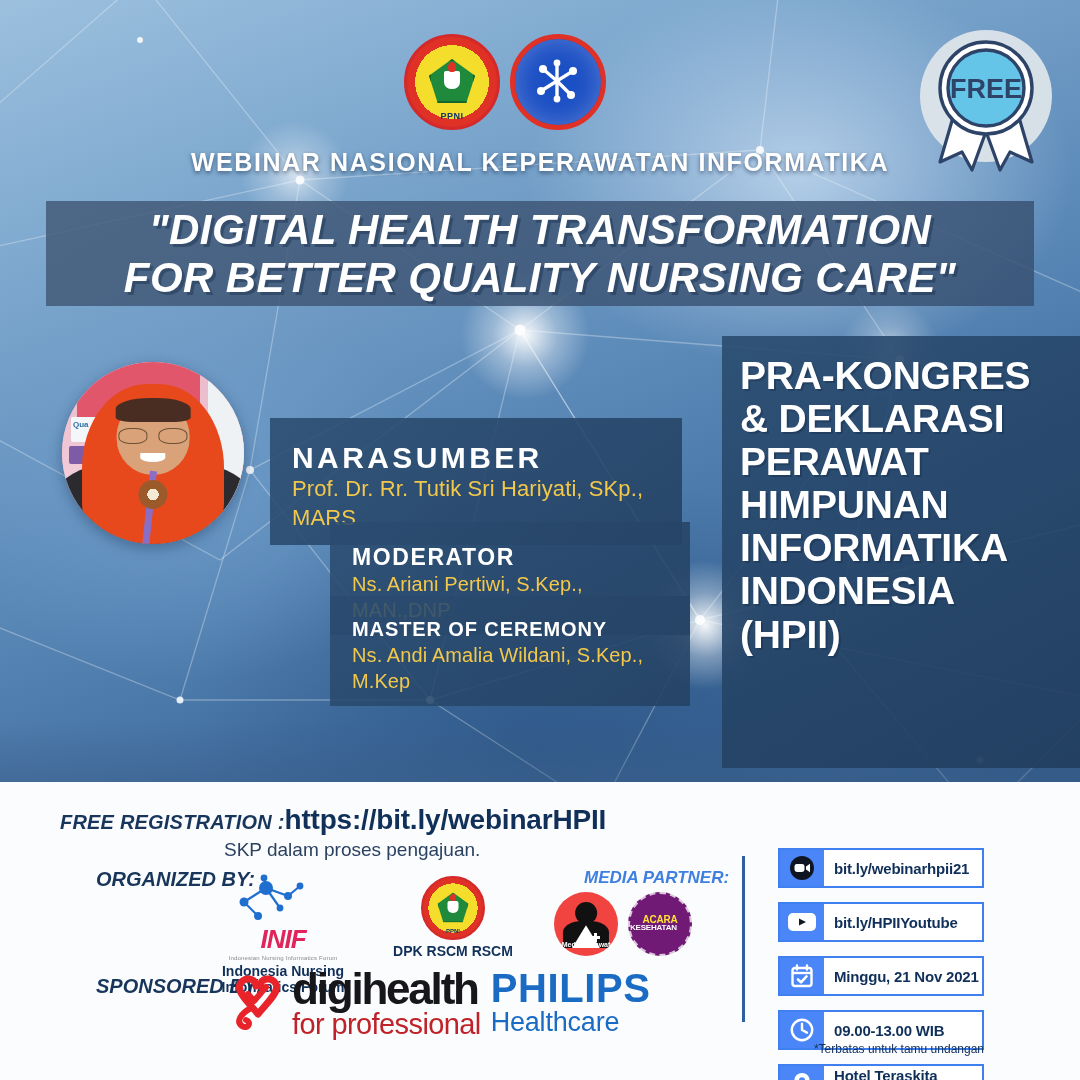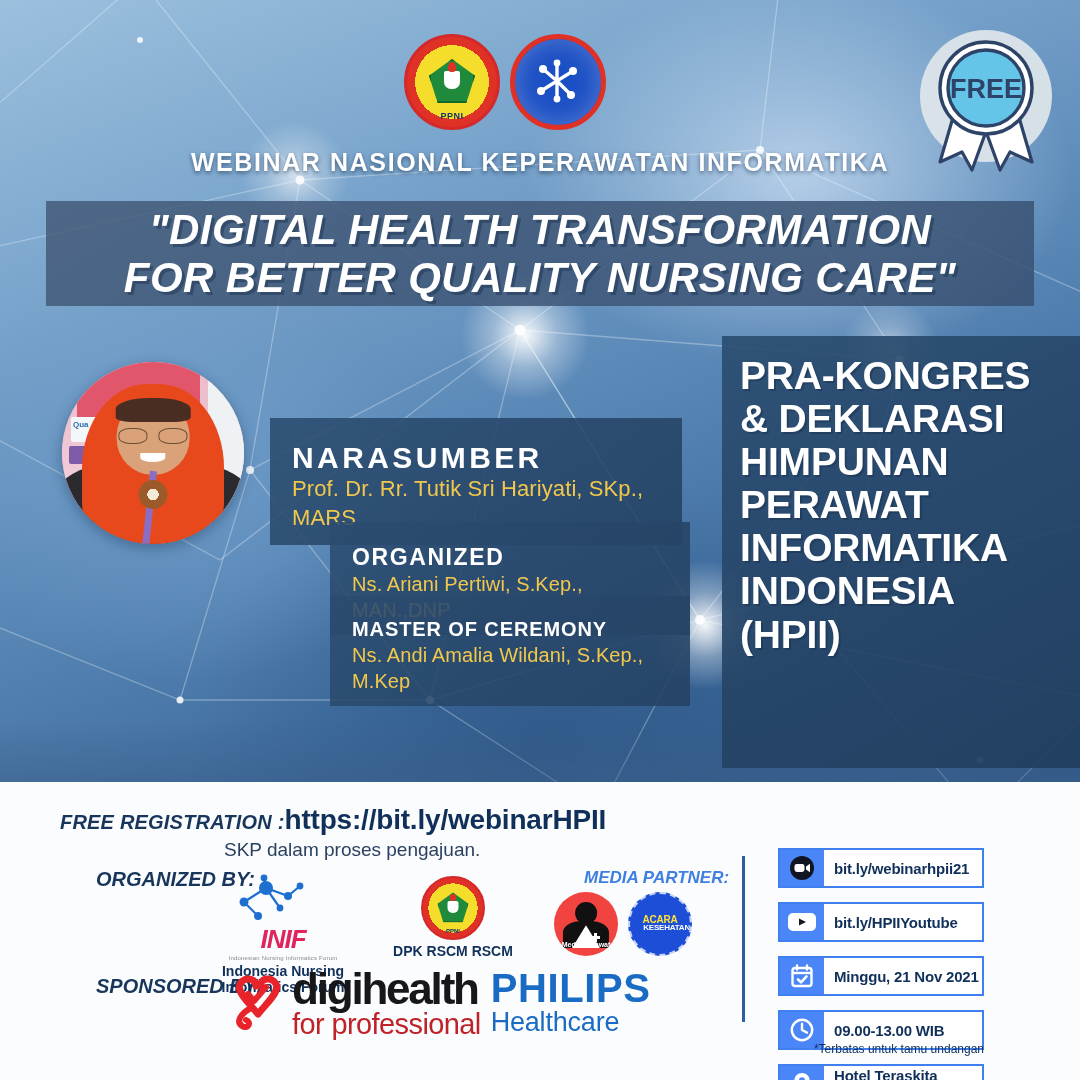--- a/index.html
+++ b/index.html
@@ -168,31 +168,31 @@
   .inif .wordmark { font-size:26px; font-weight:bold; font-style:italic; color:#e0245c; letter-spacing:-1px; }
   .inif .sub { font-size:6px; color:#888; letter-spacing:.2px; }
   .inif .cap { font-size:14px; font-weight:bold; color:#10305a; line-height:1.15; margin-top:2px; }
 
   .ppni2 { position:absolute; left:378px; top:876px; width:150px; text-align:center; }
   .ppni2 .cap { font-size:14px; font-weight:bold; color:#10305a; margin-top:3px; }
 
   .media-logos { position:absolute; left:554px; top:892px; display:flex; gap:10px; }
   .ml { width:64px; height:64px; border-radius:50%; position:relative; overflow:hidden; }
   .ml.red { background:#f1433f; }
-  .ml.blue { background:#1d4ed8; border:2px dashed rgba(255,255,255,.75); }
+  .ml.blue { background:#701a75; border:2px dashed rgba(255,255,255,.75); }
   .ml .nurse-head { position:absolute; left:50%; top:16%; transform:translateX(-50%); width:34%; height:34%; background:#111; border-radius:50%; }
   .ml .nurse-body { position:absolute; left:50%; top:46%; transform:translateX(-50%); width:72%; height:42%; background:#111; border-radius:42% 42% 0 0; }
   .ml .nurse-coat { position:absolute; left:50%; top:52%; transform:translateX(-50%); width:44%; height:36%; background:#fff; clip-path:polygon(50% 0,100% 100%,0 100%); }
   .ml .nurse-cross { position:absolute; left:58%; top:64%; width:9px; height:9px; }
   .ml .nurse-cross:before,.ml .nurse-cross:after { content:''; position:absolute; background:#fff; }
   .ml .nurse-cross:before { left:3px; top:0; width:3px; height:9px; }
   .ml .nurse-cross:after { left:0; top:3px; width:9px; height:3px; }
   .ml .ml-txt { position:absolute; left:0; right:0; bottom:12%; text-align:center; font-size:7px; font-weight:bold; color:#fff; }
   .ml .acara { position:absolute; left:0; right:0; top:33%; text-align:center; font-size:10px; font-weight:bold; color:#ffe234; letter-spacing:-.2px; }
-  .ml .kes { position:absolute; left:0; right:0; top:49%; text-align:right; font-size:8px; font-weight:bold; color:#fff; letter-spacing:-.2px; }
+  .ml .kes { position:absolute; left:0; right:0; top:49%; text-align:left; font-size:8px; font-weight:bold; color:#fff; letter-spacing:-.2px; }
 
   .sponsors { position:absolute; left:226px; top:968px; display:flex; align-items:center; gap:10px; }
   .digi { display:flex; align-items:center; gap:4px; }
   .digi .heart { width:62px; height:58px; position:relative; }
   .digi .txt1 { font-size:44px; font-weight:bold; color:#17161a; letter-spacing:-2.2px; line-height:.95; }
   .digi .txt2 { font-size:29px; color:#c02229; letter-spacing:-.6px; line-height:1; }
   .philips .p1 { font-size:40px; font-weight:bold; color:#1a6bc4; letter-spacing:.6px; line-height:.98; }
   .philips .p2 { font-size:27px; color:#1a6bc4; letter-spacing:-.2px; line-height:1.1; }
 
   .vdiv { position:absolute; left:742px; top:856px; width:3px; height:166px; background:#2f5f9e; }
@@ -309,33 +309,33 @@
     <div class="mouth"></div>
     <div class="lanyard"></div>
     <div class="brooch"></div>
   </div>
 
   <div class="panel p-narasumber">
     <div class="role">NARASUMBER</div>
     <div class="name">Prof. Dr. Rr. Tutik Sri Hariyati, SKp., MARS</div>
   </div>
   <div class="panel p-moderator">
-    <div class="role">ORGANIZED</div>
+    <div class="role">MODERATOR</div>
     <div class="name">Ns. Ariani Pertiwi, S.Kep., MAN.,DNP</div>
   </div>
   <div class="panel p-mc">
     <div class="role">MASTER OF CEREMONY</div>
     <div class="name">Ns. Andi Amalia Wildani, S.Kep., M.Kep</div>
   </div>
 
   <div class="bigblock">
     <div class="l">PRA-KONGRES</div>
     <div class="l">&amp; DEKLARASI</div>
+    <div class="l">PERAWAT</div>
     <div class="l">HIMPUNAN</div>
-    <div class="l">PERAWAT</div>
     <div class="l">INFORMATIKA</div>
     <div class="l">INDONESIA</div>
     <div class="l">(HPII)</div>
   </div>
 
   <div class="bottom">
 
     <div class="reg-row">
       <span class="reg-label">FREE REGISTRATION :</span>
       <span class="reg-url">https://bit.ly/webinarHPII</span>

